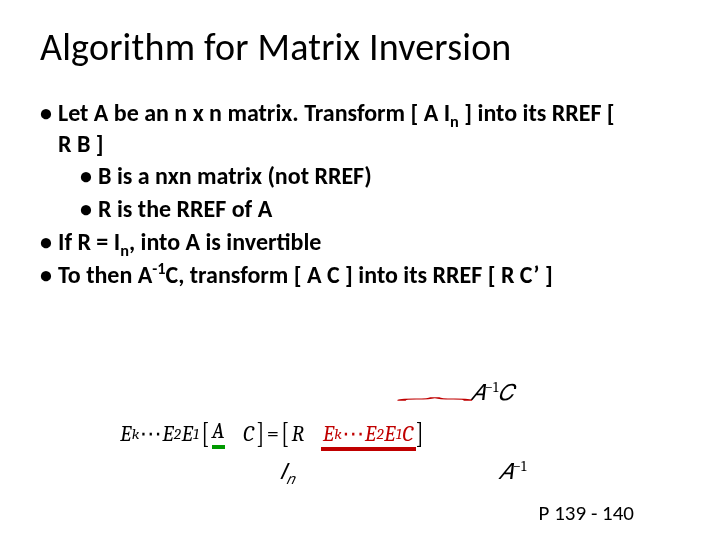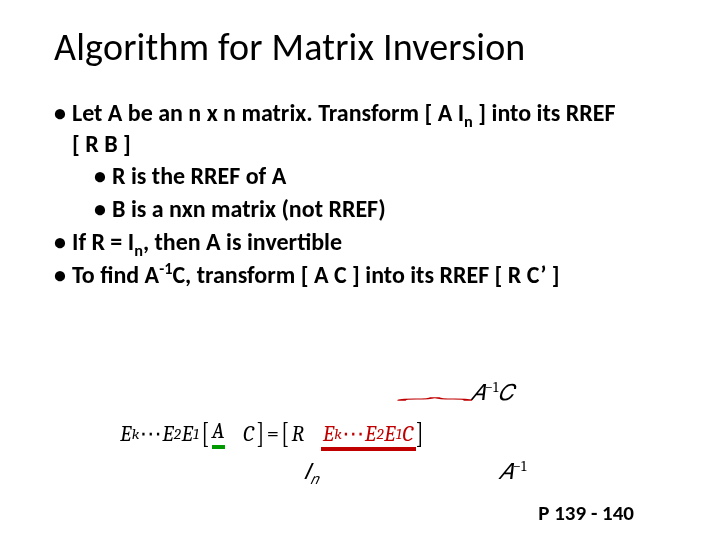--- a/index.html
+++ b/index.html
@@ -10,21 +10,21 @@
     background: #fff;
     font-family: Calibri, "Segoe UI", Arial, sans-serif;
     color: #000;
     overflow: hidden;
   }
   .slide {
     position: relative;
     width: 656px;
     height: 540px;
     box-sizing: border-box;
-    padding: 18px 40px 20px 54px;
+    padding: 18px 40px 20px 40px;
   }
   .title {
     font-size: 38px;
     font-weight: 400;
     margin: 6px 0 28px 0;
     letter-spacing: 0.2px;
   }
   .body {
     font-size: 24px;
     line-height: 1.28;
@@ -105,57 +105,56 @@
     font-style: italic;
   }
   .eqrow2 {
     margin-top: 10px;
     font-family: Cambria, "Cambria Math", "Times New Roman", serif;
     font-size: 22px;
     position: relative;
   }
   .eq2-left {
     position: absolute;
-    left: 184px;
+    left: 160px;
     top: 0;
     font-style: italic;
   }
   .eq2-right {
     position: absolute;
     left: 378px;
     top: 0;
     font-style: italic;
   }
   .pageno {
     position: absolute;
     right: 22px;
     bottom: 14px;
     font-size: 21px;
-    font-weight: bold;
   }
 </style>
 </head>
 <body>
 
 <div class="slide">
   <div class="title">Algorithm for Matrix Inversion</div>
 
   <div class="body">
     <div class="b1">
       <span>Let A be an n x n matrix. Transform [ A I</span><sub>n</sub><span> ] into its RREF [ R B ]</span>
     </div>
+    <div class="b2">B is a nxn matrix (not RREF)</div>
     <div class="b2">R is the RREF of A</div>
-    <div class="b2">B is a nxn matrix (not RREF)</div>
 
     <div class="b1">
-      <span>If R = I</span><sub>n</sub><span>, then A is invertible</span>
+      <span>If R = I</span><sub>n</sub><span>, into A is invertible</span>
     </div>
 
     <div class="b1">
-      <span>To find A</span><sup>-1</sup><span>C, transform [ A C ] into its RREF [ R C’ ]</span>
+      <span>To then A</span><sup>-1</sup><span>C, transform [ A C ] into its RREF [ R C’ ]</span>
     </div>
   </div>
 
   <div class="AinvC-top">
     <span>𝐴<sup style="font-style:normal;">−1</sup>𝐶</span>
   </div>
 
   <div class="brace">⏞</div>
 
   <div class="eqwrap">

